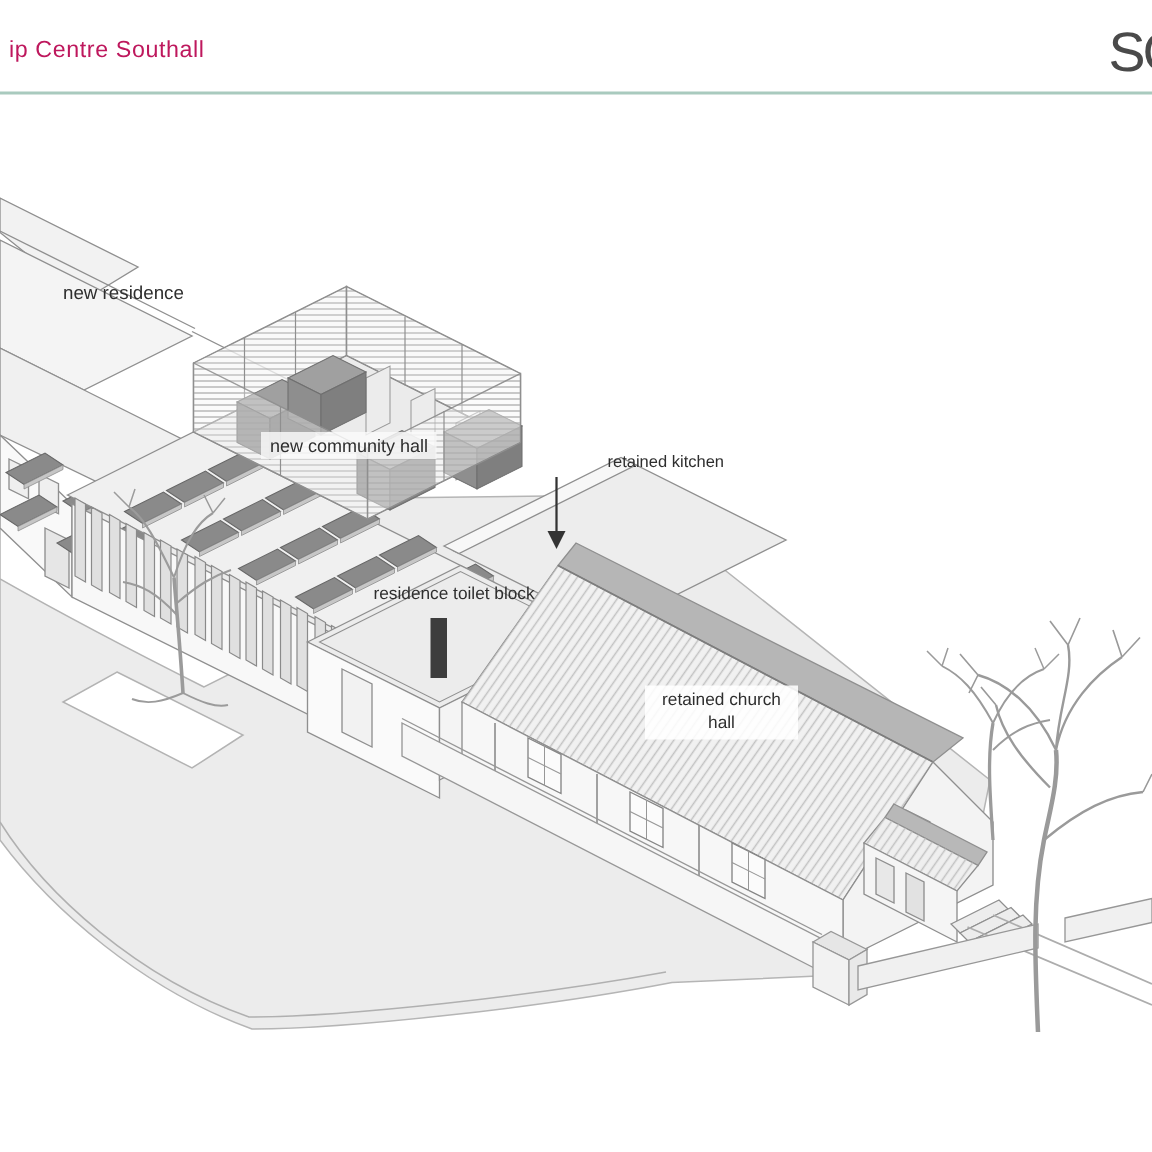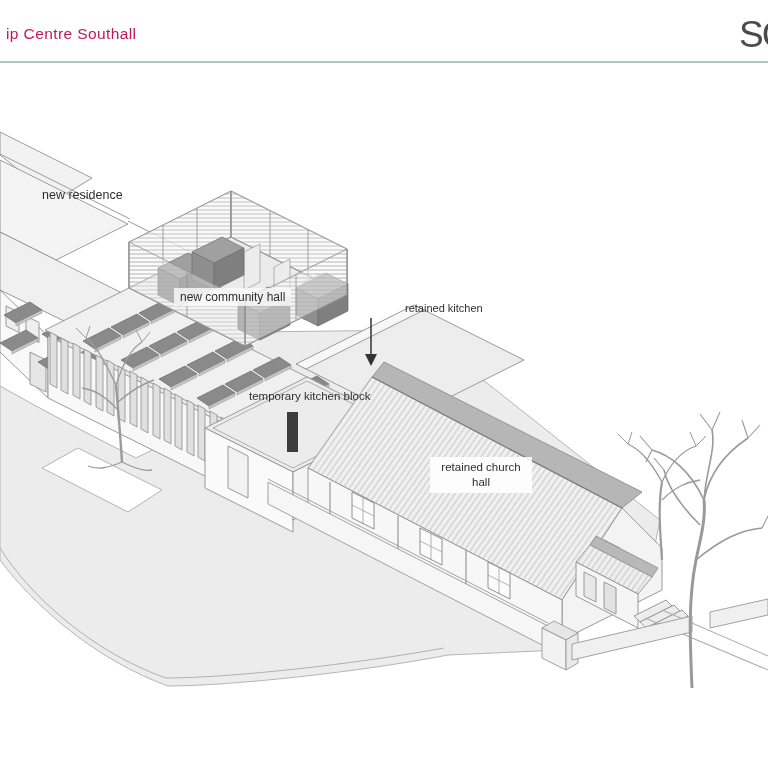--- a/index.html
+++ b/index.html
@@ -263,16 +263,16 @@
   </g>
 </svg>
 
   <div class="hdr-title">ip Centre Southall</div>
   <div class="hdr-rule"></div>
   <div class="hdr-logo">SC</div>
 
   <div class="lbl lbl-residence">new residence</div>
   <div class="lbl lbl-hall">new community hall</div>
   <div class="lbl lbl-kitchen">retained kitchen</div>
-  <div class="lbl lbl-toilet">temporary kitchen block</div>
+  <div class="lbl lbl-toilet">residence toilet block</div>
   <div class="lbl lbl-church">retained church hall</div>
 
 </div>
 
 </body></html>

